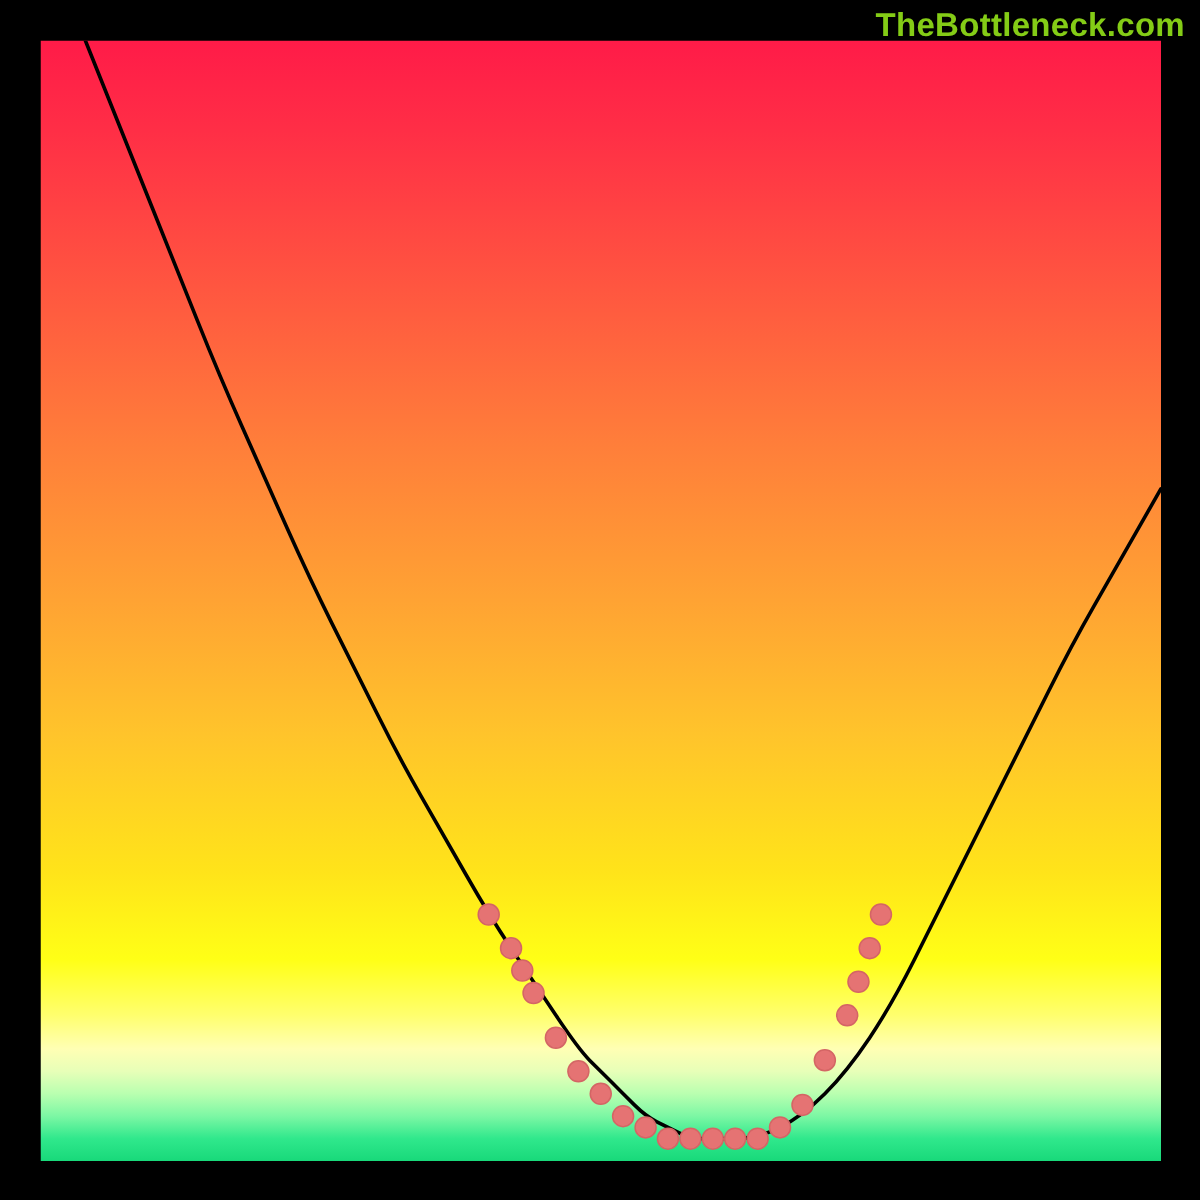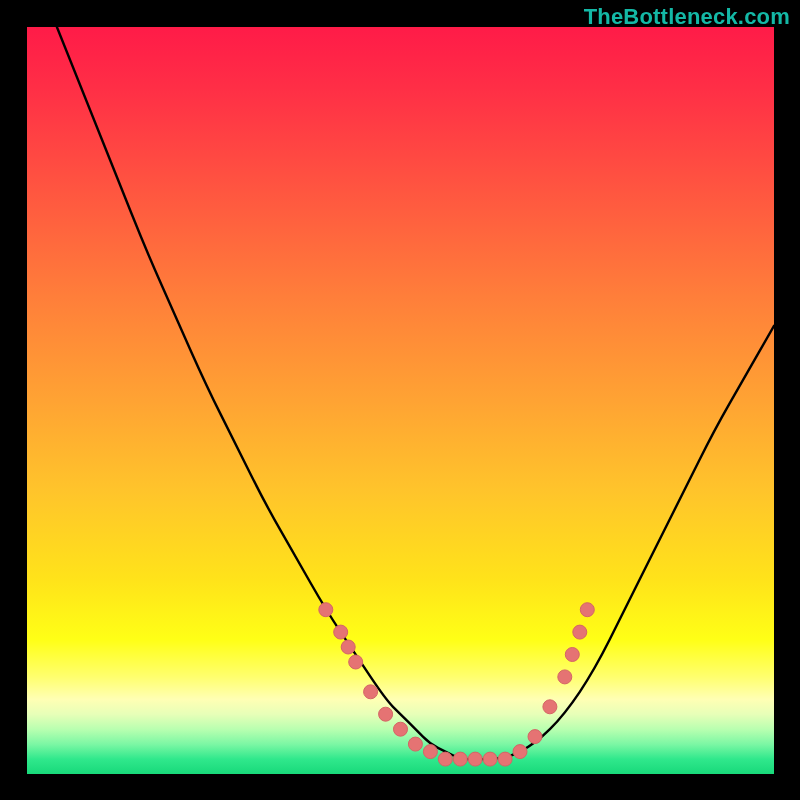--- a/index.html
+++ b/index.html
@@ -46,21 +46,21 @@
       #b9ffb0 94%,
       #7cf7a4 96%,
       #30e88c 98%,
       #18d97a 100%
     );
   }
   .watermark {
     position: absolute;
     top: 4px;
     right: 10px;
-    color: #14b8a6;
+    color: #84cc16;
     font-size: 22px;
     font-weight: 600;
     letter-spacing: 0.2px;
     user-select: none;
   }
   svg.curve {
     position: absolute;
     inset: 0;
     width: 747px;
     height: 747px;

